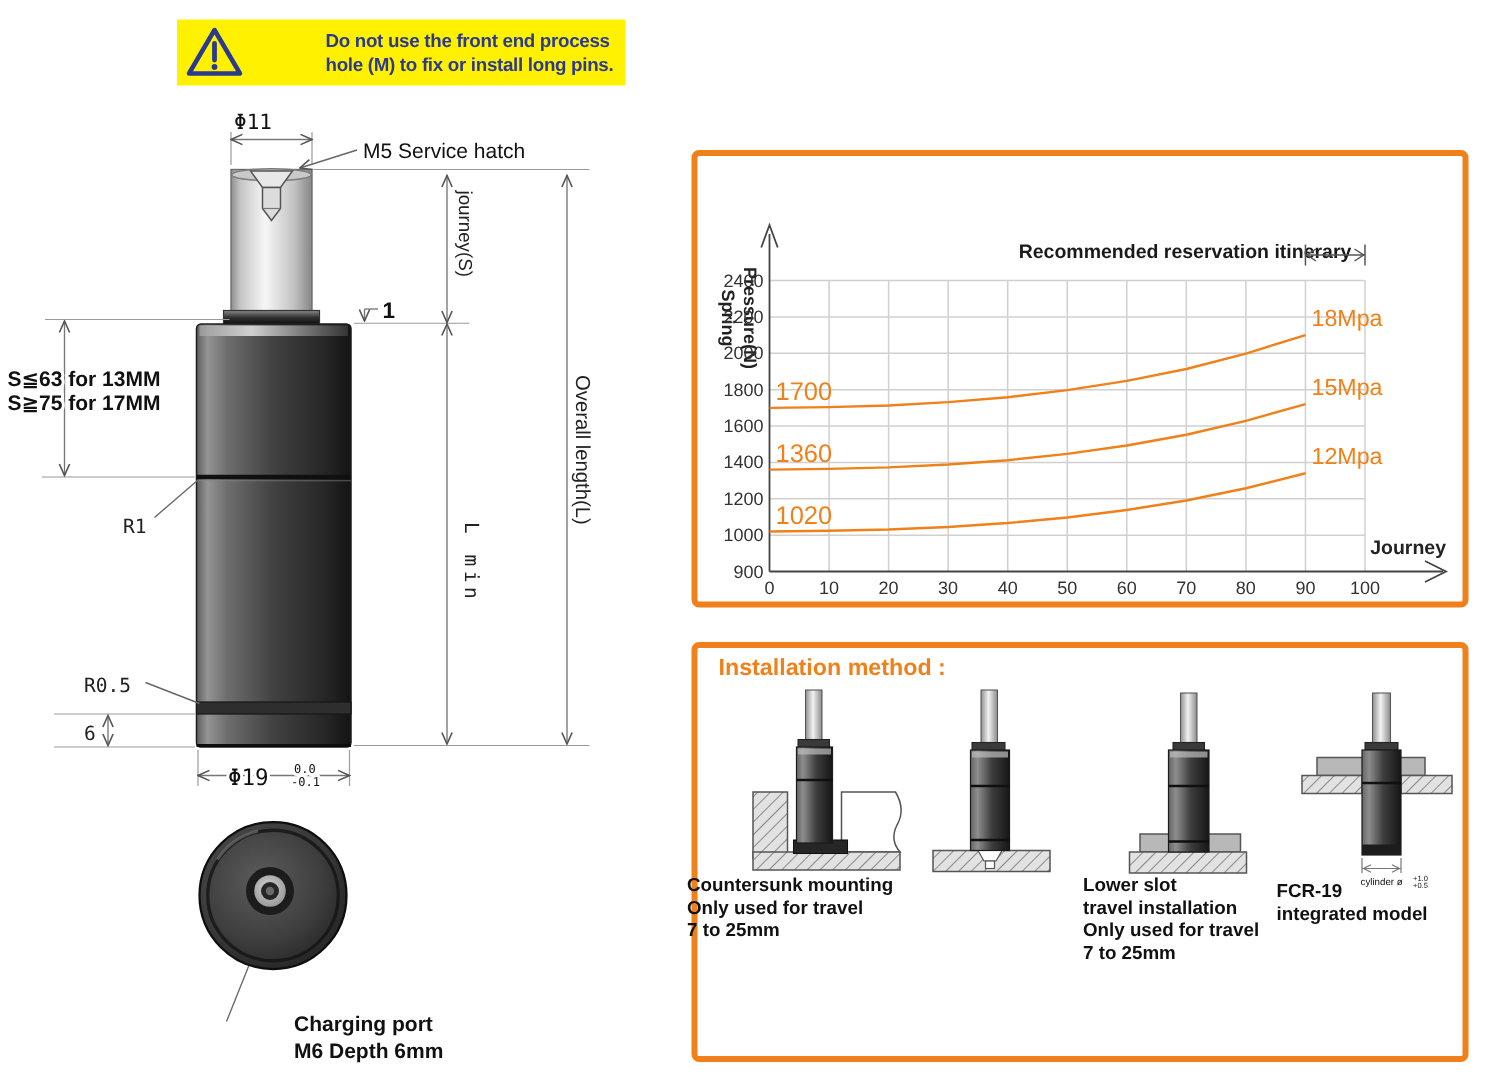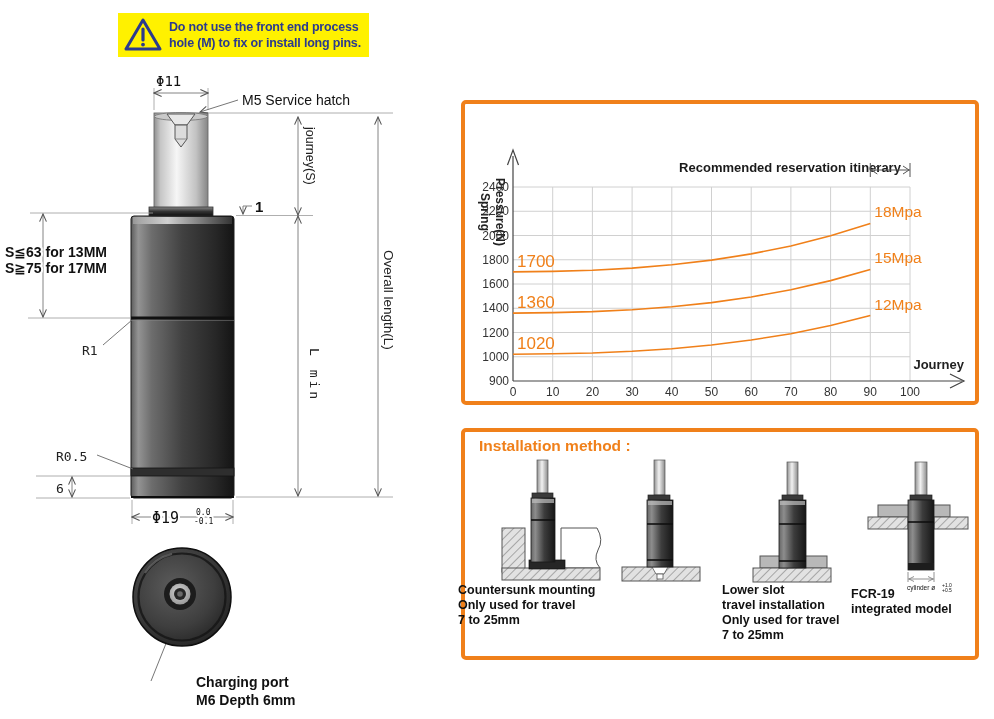--- a/index.html
+++ b/index.html
@@ -1,25 +1,25 @@
 <!DOCTYPE html>
 <html><head>
 <meta charset="utf-8">
 <style>
   html,body{margin:0;padding:0;background:#fff;width:994px;height:719px;overflow:hidden;
     font-family:"Liberation Sans","DejaVu Sans",sans-serif;}
   .abs{position:absolute;}
   
   #banner{left:118px;top:13px;background:#FFF100;display:flex;align-items:center;
-    padding:4px 8px 4px 5px;width:max-content;}
+    padding:4px 8px 4px 5px;width:max-content;gap:48px;}
   #banner .txt{color:#2B3A8E;font-weight:bold;font-size:12.5px;line-height:1.3;letter-spacing:-0.2px;margin-left:6px;}
   
   .panel{position:absolute;background:#fff;border:4px solid #F0801A;border-radius:5px;box-sizing:border-box;}
   #chart-panel{left:461px;top:100px;width:518px;height:305px;}
-  #install-panel{left:461px;top:428px;width:518px;height:232px;}
+  #install-panel{left:461px;top:428px;width:518px;height:280px;}
   #chart-title{position:absolute;left:0;right:0;top:6px;text-align:center;font-size:21px;color:#1a1a1a;}
   #chart-annot{position:absolute;left:180px;top:40px;width:290px;text-align:center;
     font-size:13px;font-weight:600;color:#1a1a1a;margin-top:16px;}
   #install-title{position:absolute;left:14px;top:5px;color:#F0801A;font-size:15.5px;font-weight:bold;}
   .cap{position:absolute;width:140px;text-align:left;font-size:12.5px;font-weight:600;
     color:#111;line-height:15px;top:151px;}
   svg text{font-family:"Liberation Sans","DejaVu Sans",sans-serif;}
   .mono{font-family:"DejaVu Sans Mono","Liberation Mono",monospace;}
   .ws{paint-order:stroke;stroke:#fff;stroke-width:4px;stroke-linejoin:round;}
 </style>

